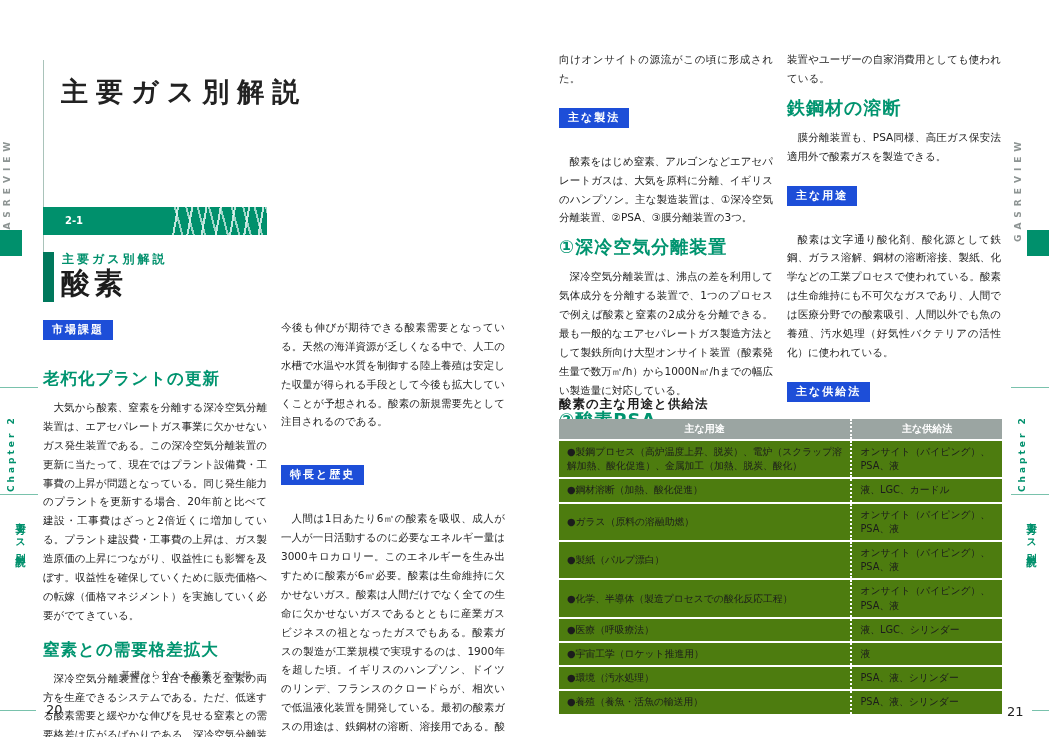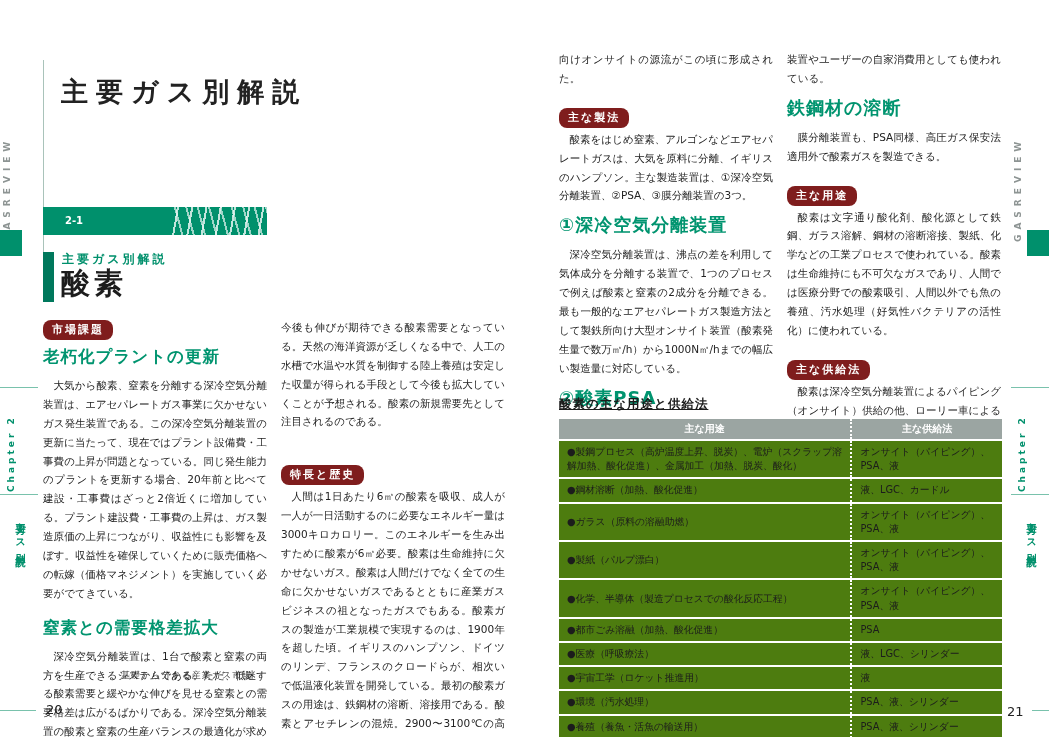--- a/index.html
+++ b/index.html
@@ -38,32 +38,32 @@
       repeating-linear-gradient(100deg, rgba(255,255,255,0) 0 5px, rgba(255,255,255,.85) 5px 7px, rgba(255,255,255,0) 7px 14px),
       repeating-linear-gradient(75deg, rgba(255,255,255,0) 0 9px, rgba(255,255,255,.7) 9px 11px);
     opacity:.9;
   }
   .gas-bar { position:absolute; left:43px; top:252px; width:11px; height:50px; background:#00785c; }
   .gas-kicker { position:absolute; left:62px; top:251px; font-size:12px; font-weight:bold; color:#00906c; letter-spacing:3px; }
   .gas-name { position:absolute; left:61px; top:264px; font-size:29px; font-weight:bold; letter-spacing:4px; color:#1c1c1c; }
   
   .col { position:absolute; width:224px; }
   .badge {
-    display:inline-block; background:#7f1d1d; color:#fff;
+    display:inline-block; background:#1d4ed8; color:#fff;
     font-size:11px; font-weight:bold; letter-spacing:2px;
-    padding:2px 9px 3px; margin-bottom:2px;border-radius:8px;
+    padding:2px 9px 3px; margin-bottom:24px;
   }
   .col-heading { color:#00946f; font-size:16.5px; font-weight:bold; letter-spacing:1px; margin:4px 0 8px; }
   .num-heading { color:#00946f; font-size:18px; font-weight:bold; letter-spacing:1px; margin:8px 0 8px; }
   p.body { font-size:10.5px; line-height:1.8; text-align:justify; color:#222; }
   p.ind { text-indent:1em; }
   p.gap { margin-bottom:14px; } .spacer18 { height:18px; }
   
   .tbl-wrap { position:absolute; left:559px; top:396px; width:443px; }
-  .tbl-title { font-size:12.5px; font-weight:bold; color:#1c1c1c; margin-bottom:6px; letter-spacing:1px;text-decoration:underline; }
+  .tbl-title { font-size:12.5px; font-weight:bold; color:#1c1c1c; margin-bottom:6px; letter-spacing:1px; }
   table.uses { width:100%; border-collapse:collapse; }
   table.uses th {
     background:#9ba5a2; color:#fff; font-size:10px; font-weight:bold;
     padding:3px 4px; text-align:center; border-bottom:2px solid #fff;
   }
   table.uses td {
     background:#4d7c0f; font-size:9.8px; line-height:1.45; color:#1c1c1c;
     padding:4px 8px; border-bottom:2px solid #fff; vertical-align:middle;
   }
   table.uses td.supply, table.uses th.supply { border-left:2px dotted #fff; }
@@ -174,24 +174,20 @@
           </tr>
         <tr>
             <td>●製紙（パルプ漂白）</td>
             <td class="supply">オンサイト（パイピング）、PSA、液</td>
           </tr>
         <tr>
             <td>●化学、半導体（製造プロセスでの酸化反応工程）</td>
             <td class="supply">オンサイト（パイピング）、PSA、液</td>
           </tr>
         <tr>
-            <td>●都市ごみ溶融（加熱、酸化促進）</td>
-            <td class="supply">PSA</td>
-          </tr>
-        <tr>
             <td>●医療（呼吸療法）</td>
             <td class="supply">液、LGC、シリンダー</td>
           </tr>
         <tr>
             <td>●宇宙工学（ロケット推進用）</td>
             <td class="supply">液</td>
           </tr>
         <tr>
             <td>●環境（汚水処理）</td>
             <td class="supply">PSA、液、シリンダー</td>

